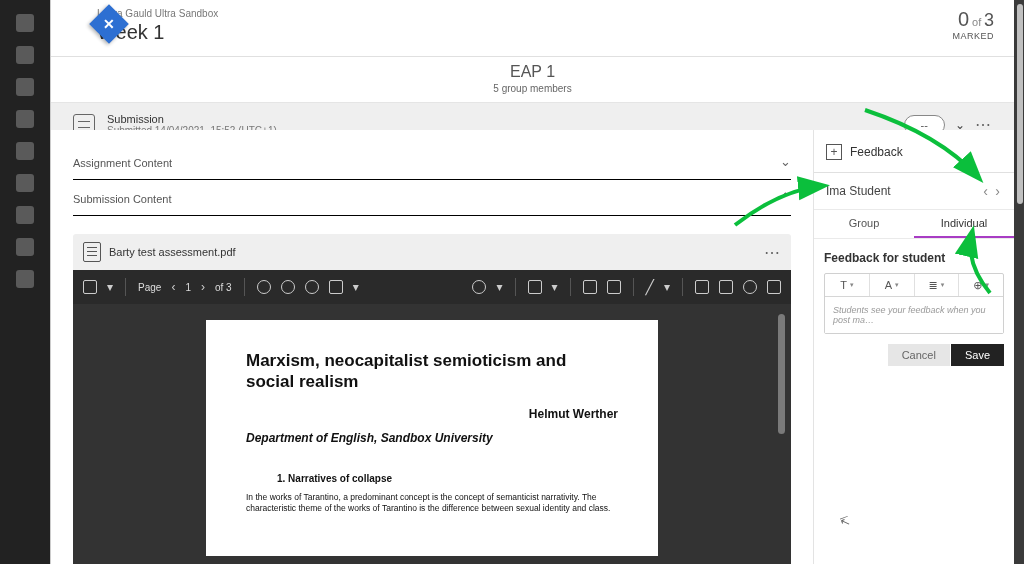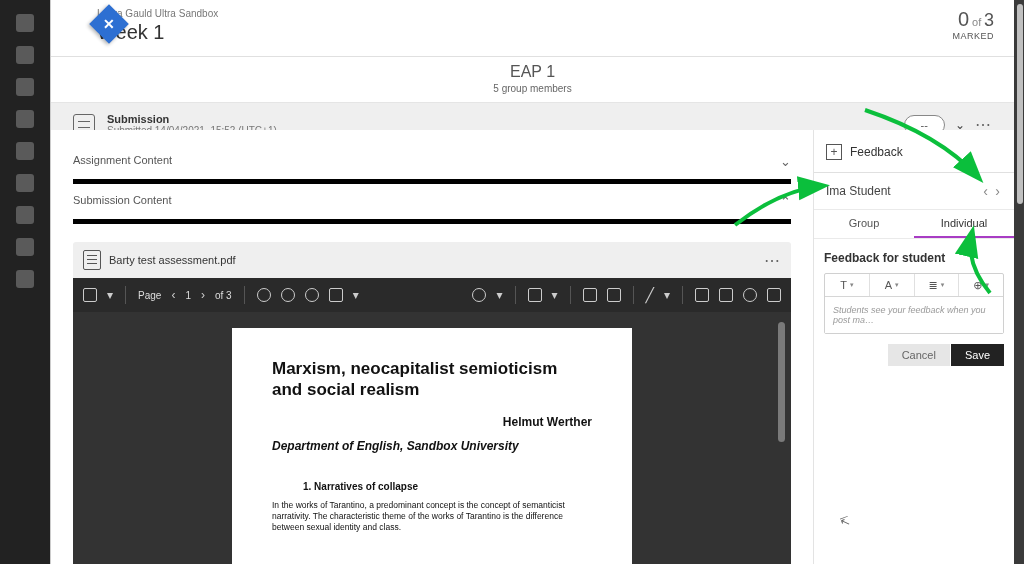--- a/index.html
+++ b/index.html
@@ -23,50 +23,50 @@
 
   .groupbar { text-align:center; padding:6px 0 8px 0; background:#fff; border-bottom:1px solid #e5e5e5;}
   .groupbar .gname { font-size:16px; color:#555; }
   .groupbar .gmembers { font-size:10px; color:#666; margin-top:2px;}
 
   .subinfo { background:#efefef; padding:10px 22px; display:flex; align-items:center; justify-content:space-between;}
   .subinfo .left { display:flex; align-items:center; gap:12px;}
   .subinfo .icon-box { width:22px; height:22px; border:1.5px solid #666; border-radius:3px; position:relative;}
   .subinfo .icon-box::before,.subinfo .icon-box::after{ content:""; position:absolute; background:#666; height:1.5px; left:4px; right:4px;}
   .subinfo .icon-box::before{top:6px;} .subinfo .icon-box::after{top:12px;}
-  .subinfo .lbl { font-size:11px; color:#333; font-weight:700;}
+  .subinfo .lbl { font-size:11px; color:#333; font-weight:400;}
   .subinfo .ts  { font-size:10px; color:#777;}
   .subinfo .right { display:flex; align-items:center; gap:10px;}
   .pill { border:1px solid #888; border-radius:14px; padding:3px 16px; font-size:11px; color:#555; background:#fff;}
   .chev { font-size:12px; color:#444;}
   .dots { font-size:16px; color:#666; letter-spacing:1px;}
 
   .body { display:flex; position:absolute; top:130px; bottom:0; left:0; right:0;}
   .main { flex:1; background:#fff; padding:14px 22px 0 22px; overflow:hidden; border-right:1px solid #e3e3e3;}
   .side { width:200px; background:#fff; padding:10px 10px;}
 
-  .acc { border-bottom:5px solid #000000; padding:10px 0; display:flex; justify-content:space-between; align-items:flex-start; font-size:11px; color:#555;}
+  .acc { border-bottom:1px solid #000000; padding:10px 0; display:flex; justify-content:space-between; align-items:flex-end; font-size:11px; color:#555;}
   .acc .chev-d { font-size:13px; color:#666; }
 
   .filebar { background:#efefef; margin-top:18px; padding:8px 10px; display:flex; align-items:center; justify-content:space-between; border-top-left-radius:3px; border-top-right-radius:3px;}
   .filebar .fname { font-size:11px; color:#333; display:flex; align-items:center; gap:8px;}
   .filebar .fic { width:18px; height:20px; border:1.5px solid #555; border-radius:2px; position:relative;}
   .filebar .fic::after{content:"";position:absolute;left:3px;right:3px;top:4px;height:1.2px;background:#555;box-shadow:0 4px 0 #555,0 8px 0 #555;}
 
   .viewer { background:#333; border-radius:0 0 3px 3px; }
   .vtoolbar { height:34px; background:#2a2a2a; display:flex; align-items:center; justify-content:space-between; padding:0 10px; color:#ddd; font-size:10px;}
   .vtoolbar .grp { display:flex; align-items:center; gap:10px;}
   .vtoolbar .grp > div { display:flex; align-items:center; gap:4px;}
   .tb-ic { width:14px; height:14px; border:1.3px solid #ccc; border-radius:2px; }
   .tb-ic.round{border-radius:50%;}
   .tb-sep { width:1px; height:18px; background:#555; margin:0 2px;}
   .tb-arrow{ font-size:12px; color:#ccc;}
 
   .doc-canvas { background:#333; display:flex; justify-content:center; padding:16px 0; height:268px; position:relative;}
-  .page { width:400px; background:#fff; padding:30px 40px 10px 40px; font-family:Georgia,'Times New Roman',serif; color:#111;}
+  .page { width:452px; background:#fff; padding:30px 40px 10px 40px; font-family:Georgia,'Times New Roman',serif; color:#111;}
   .page h1{ font-size:17px; font-weight:700; line-height:1.25; margin-bottom:14px;}
   .page .author{ font-size:12px; font-weight:700; margin-bottom:10px;text-align:right;}
   .page .dept{ font-size:12px; font-style:italic; font-weight:700; margin-bottom:28px;}
   .page .sec{ font-size:10px; font-weight:700; margin-bottom:8px;margin-left:31px;}
   .page p{ font-size:8.5px; line-height:1.35;}
   .doc-scroll { position:absolute; right:6px; top:10px; width:7px; height:120px; background:#7a7a7a; border-radius:4px;}
 
   .side .fbhead { display:flex; align-items:center; gap:8px; font-size:12px; color:#333; padding:4px 2px 10px 2px; }
   .side .plusbox { width:16px; height:16px; border:1.5px solid #555; display:flex; align-items:center; justify-content:center; font-size:12px; color:#555;}
   .side hr{ border:none; border-top:1px solid #e0e0e0; margin:2px -10px 8px -10px;}

